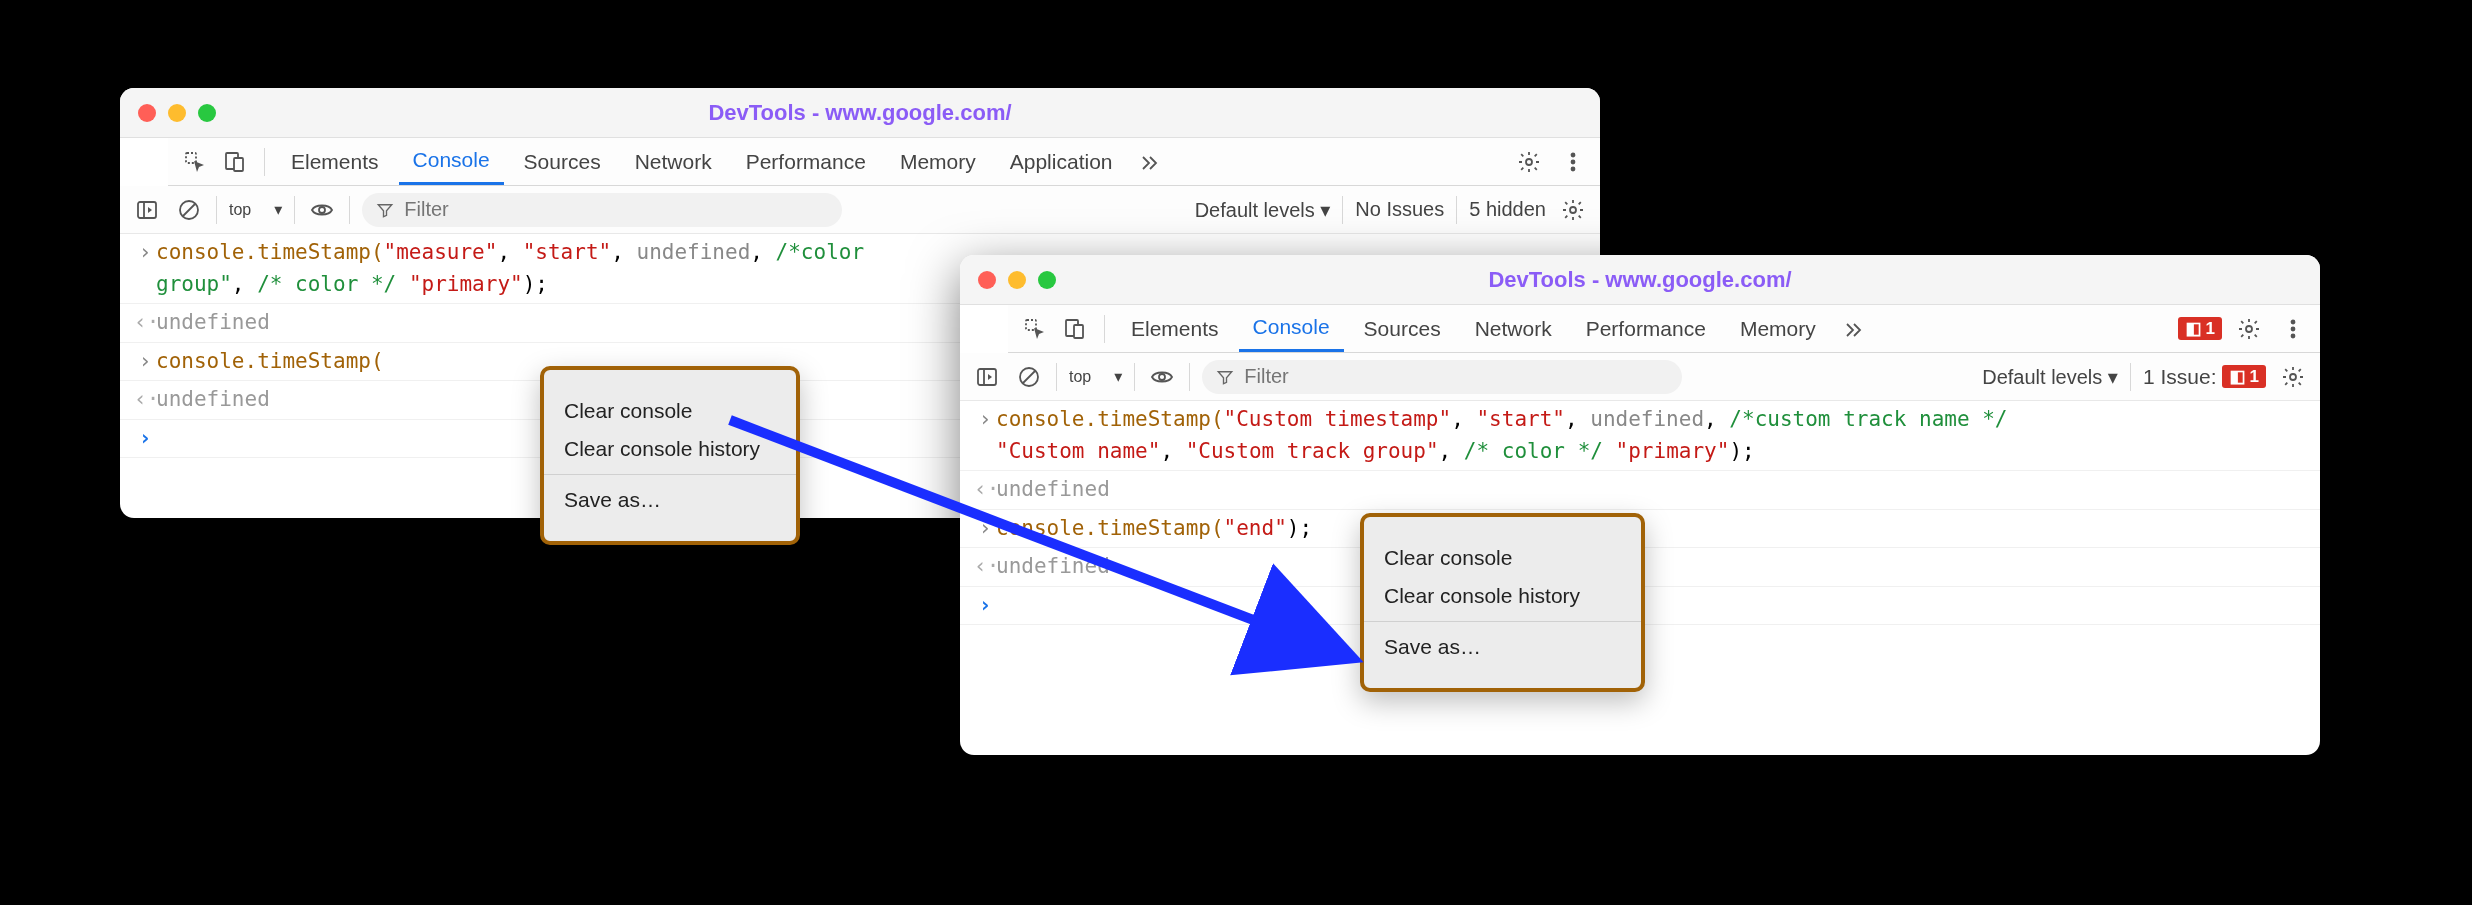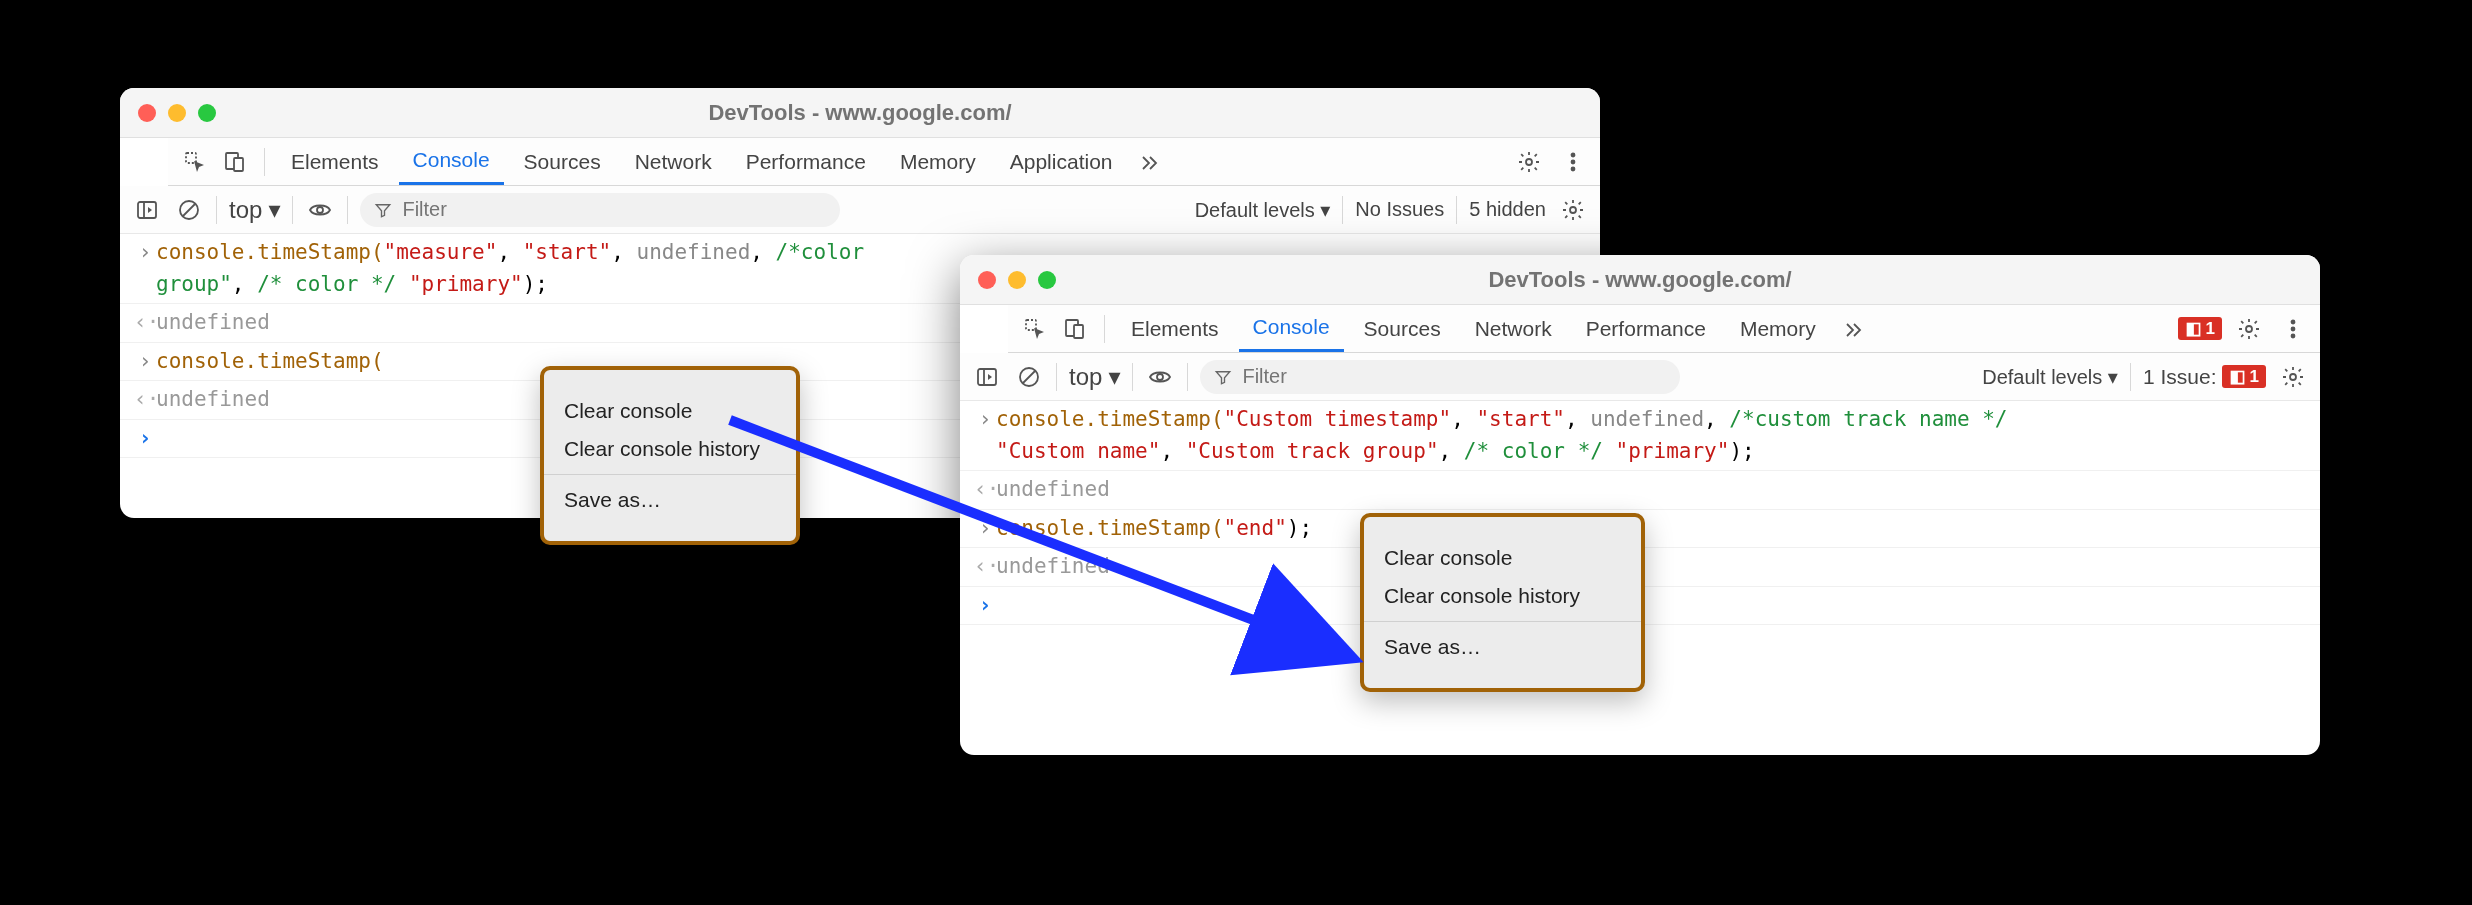--- a/index.html
+++ b/index.html
@@ -32,21 +32,21 @@
   .traffic-lights { display: flex; gap: 12px; }
   .tl { width: 18px; height: 18px; border-radius: 50%; }
   .tl.red { background: #ff5f57; }
   .tl.yellow { background: #febc2e; }
   .tl.green { background: #28c840; }
   .title {
     position: absolute;
     left: 0; right: 0;
     text-align: center;
     font-weight: 600;
-    color: #737373;
+    color: #8b5cf6;
     font-size: 22px;
     pointer-events: none;
   }
   .tabbar {
     height: 48px;
     display: flex;
     align-items: center;
     padding: 0 10px;
     border-bottom: 1px solid #d8d8d8;
     gap: 6px;
@@ -90,22 +90,22 @@
     display: flex;
     align-items: center;
     padding: 0 12px;
     gap: 12px;
     border-bottom: 1px solid #e8e8e8;
     background: #fdfdfd;
   }
   .subbar .sep { width: 1px; height: 28px; background: #d8d8d8; }
   .top-select {
     color: #444;
-    font-size: 24px;
-    display: flex; align-items: flex-end; gap: 6px;
+    font-size: 16px;
+    display: flex; align-items: flex-end; gap: 23px;
   }
   .filter-box {
     background: #f1f1f1;
     border-radius: 18px;
     height: 34px;
     display: flex;
     align-items: center;
     padding: 0 14px;
     gap: 10px;
     color: #666;

